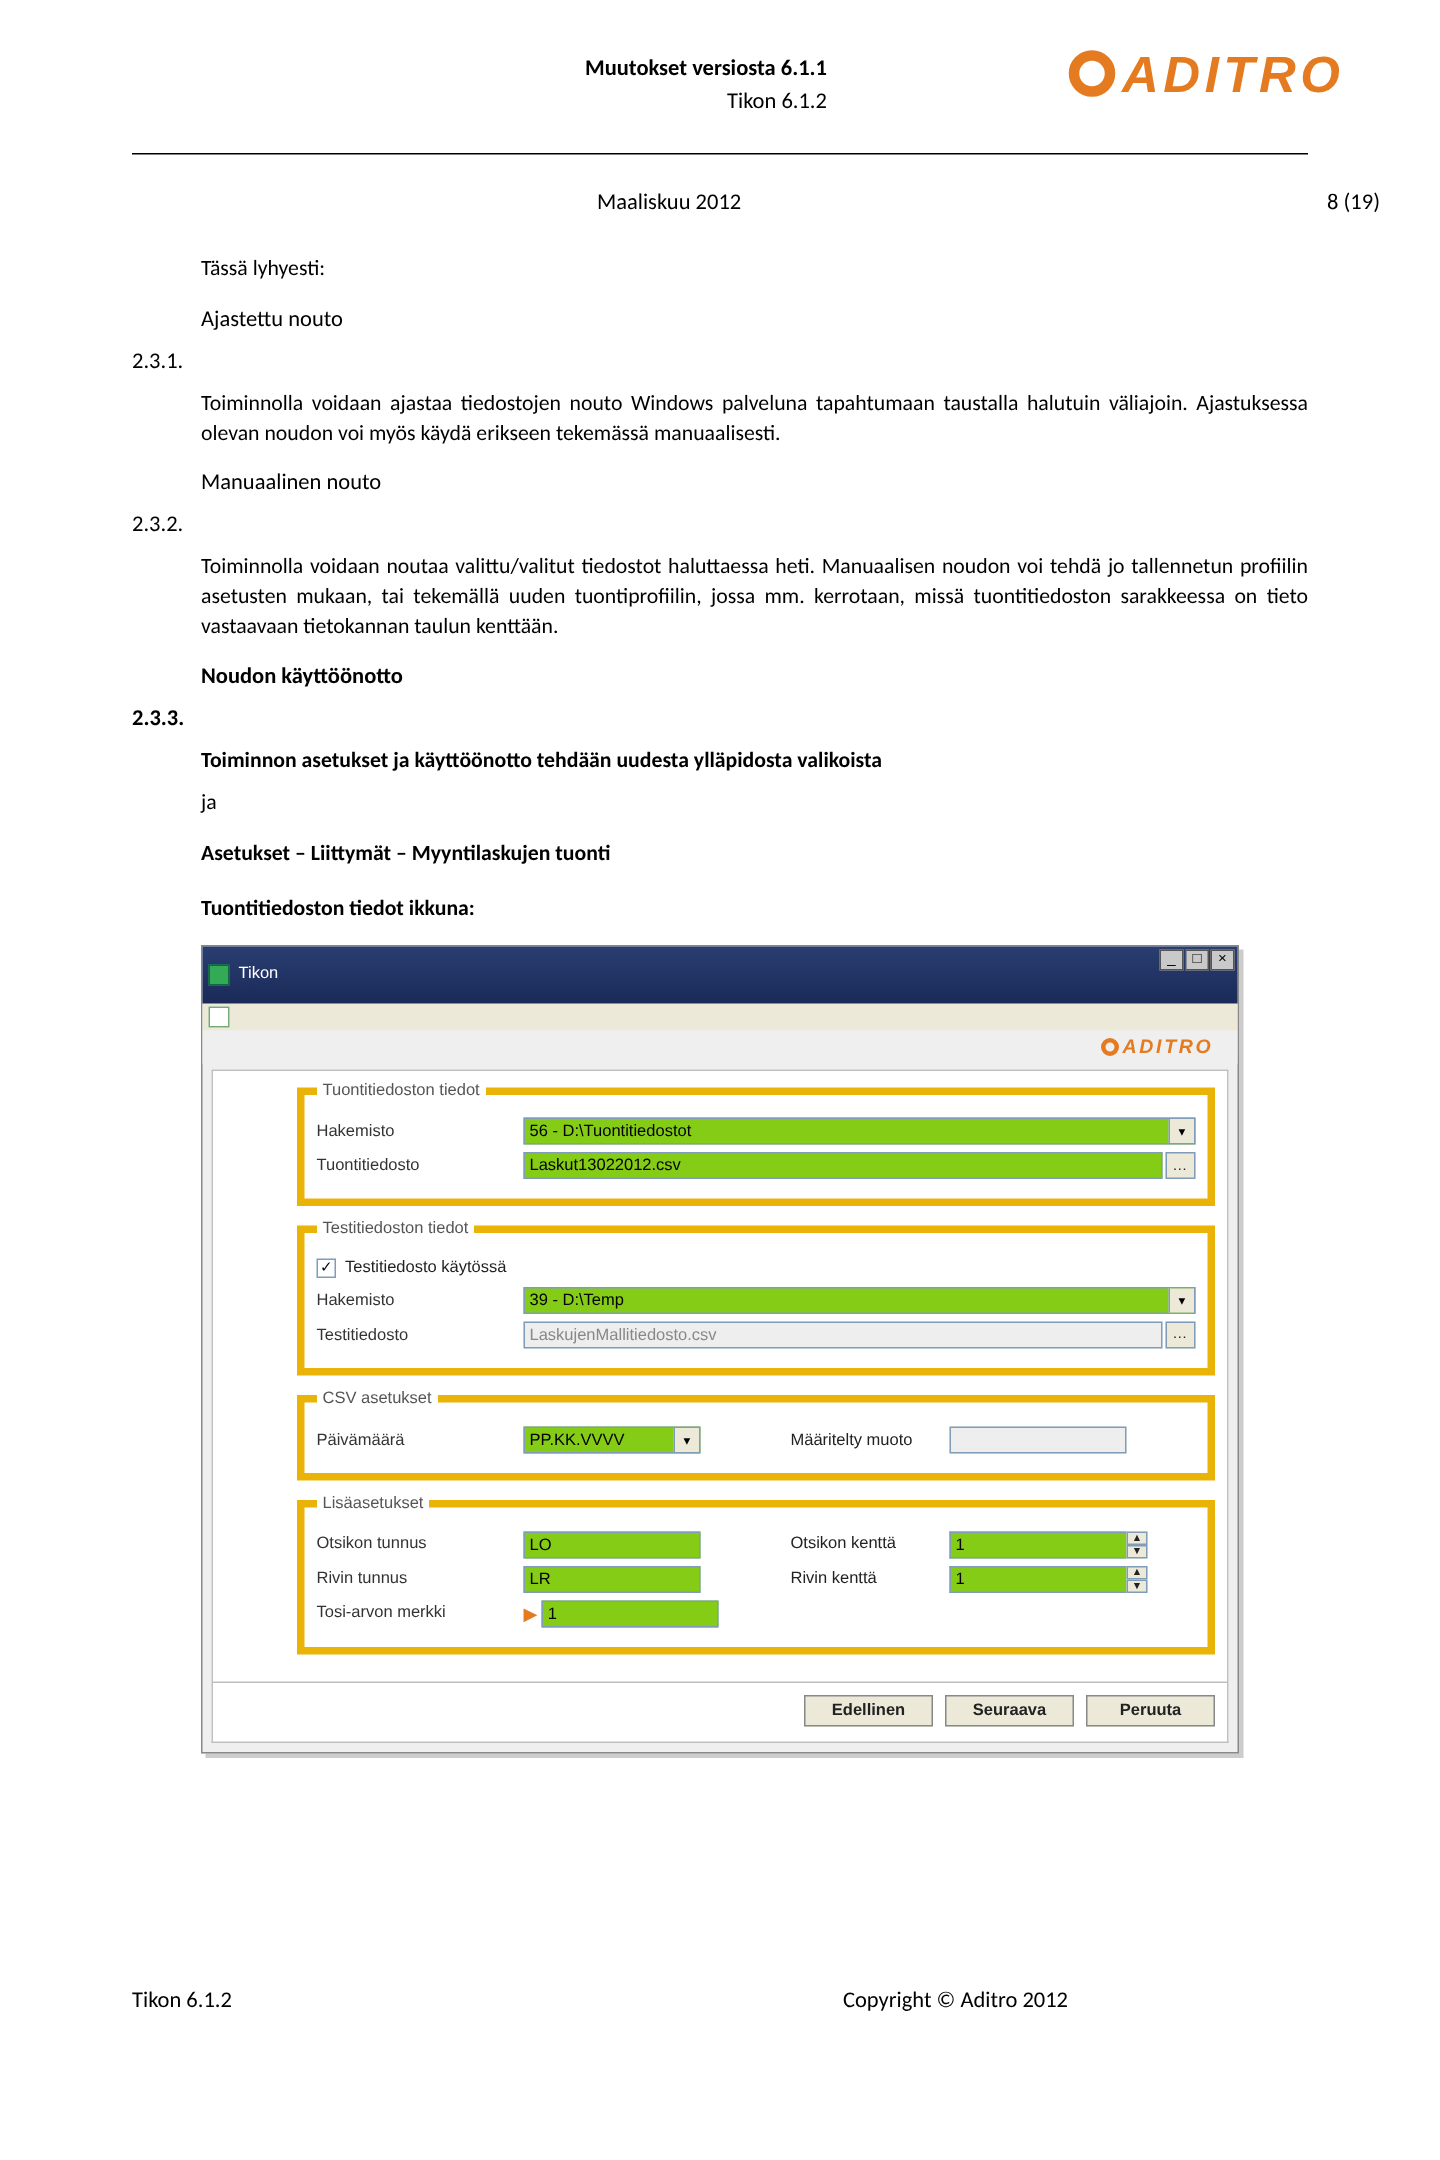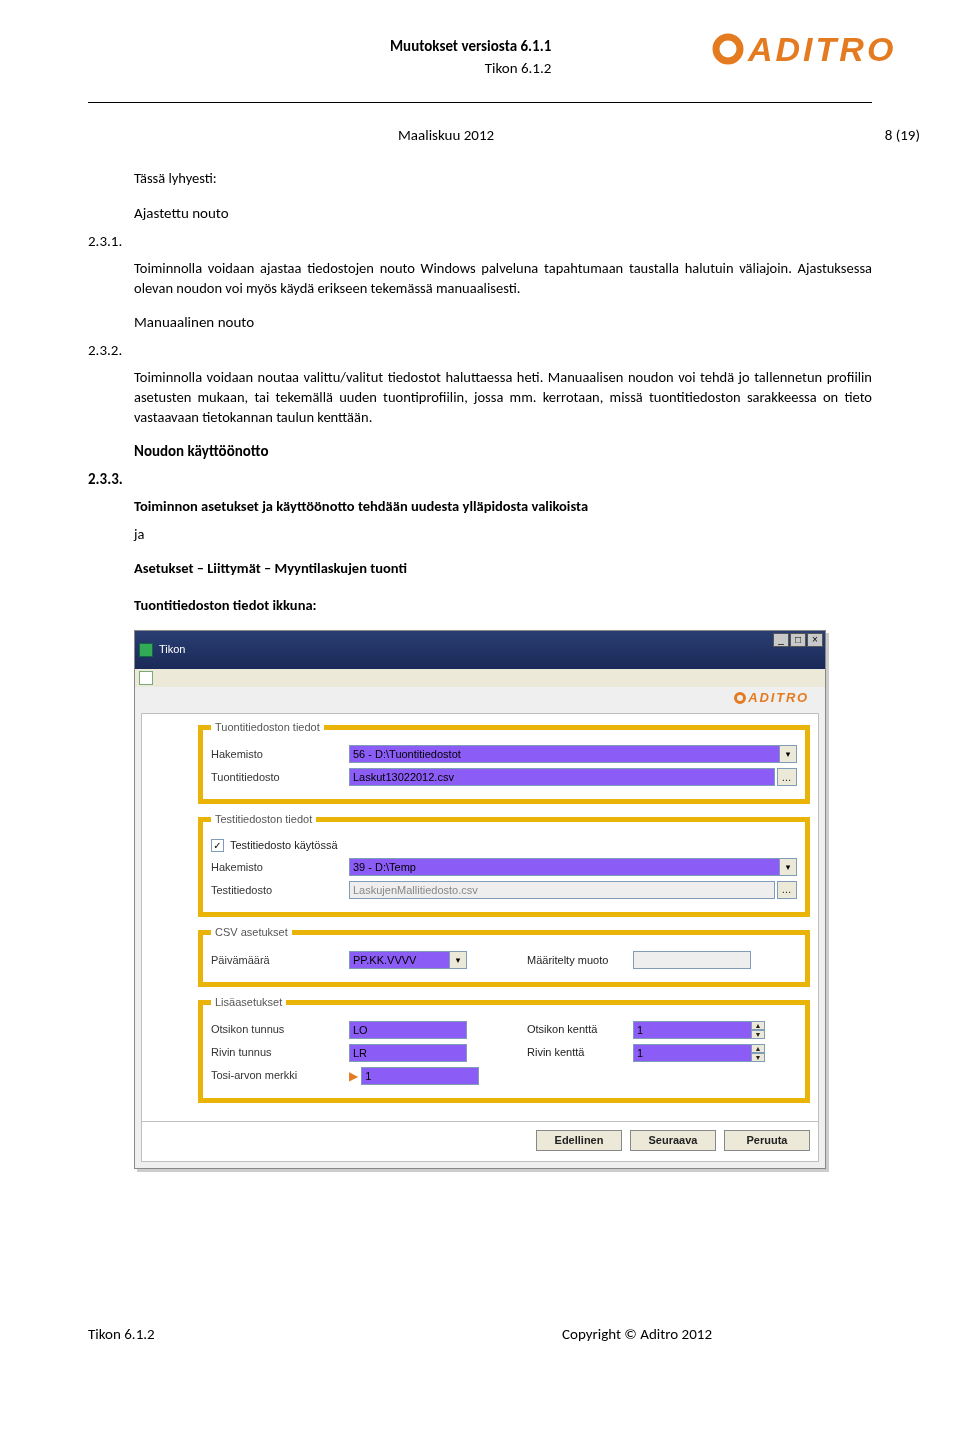--- a/index.html
+++ b/index.html
@@ -41,21 +41,21 @@
   .menubar { height:18px; background:#ece9d8; display:flex; align-items:center; padding-left:4px; }
   .menubar .mitem { width:14px; height:14px; background:#fff; border:1px solid #7a7; }
   .aditro-bar { height:22px; display:flex; justify-content:flex-end; align-items:center; padding-right:16px; background:#efefef; }
   .inner { background:#fff; margin:4px 6px 0 6px; border:1px solid #bfbfbf; padding:6px 8px 10px 8px; }
   .vaihe { color:#3a7a3a; font-size:11px; margin:2px 0 6px 2px; }
   fieldset { border:5px solid #eab308; padding:6px 8px 8px 8px; margin-bottom:8px; font-size:11px;margin-left:48px; }
   legend { color:#555; padding:0 4px; font-size:11px; }
   .row { display:flex; align-items:center; margin:5px 0; }
   .lbl { width:138px; color:#333; }
   .field { flex:1; display:flex; align-items:center; }
-  .input, .select { height:18px; background:#8b5cf6; border:1px solid #7f9db9; font-size:11px; padding:1px 3px; font-family: Tahoma, Verdana, sans-serif; color:#000; }
+  .input, .select { height:18px; background:#84cc16; border:1px solid #7f9db9; font-size:11px; padding:1px 3px; font-family: Tahoma, Verdana, sans-serif; color:#000; }
   .input[disabled] { background:#eee; color:#888; }
   .select { position:relative; padding-right:18px; }
   .select::after { content:"▾"; position:absolute; right:0; top:0; width:16px; height:100%; background:#ece9d8; border-left:1px solid #7f9db9; display:flex; align-items:center; justify-content:center; font-size:9px; color:#000; }
   .browse { width:20px; height:18px; border:1px solid #7f9db9; background:#ece9d8; margin-left:2px; display:flex; align-items:center; justify-content:center; font-size:10px; letter-spacing:1px; }
   .chk { width:13px; height:13px; border:1px solid #7f9db9; background:#fff; margin-right:6px; display:inline-flex; align-items:center; justify-content:center; font-size:10px; color:#000; line-height:1; }
   .half .field .select, .half .field .input { width:118px; flex:none; }
   .half .lbl2 { width:120px; padding-left:14px; }
   .spin { display:flex; }
   .spin .input { width:80px; border-right:0; }
   .spin .btns { display:flex; flex-direction:column; }

